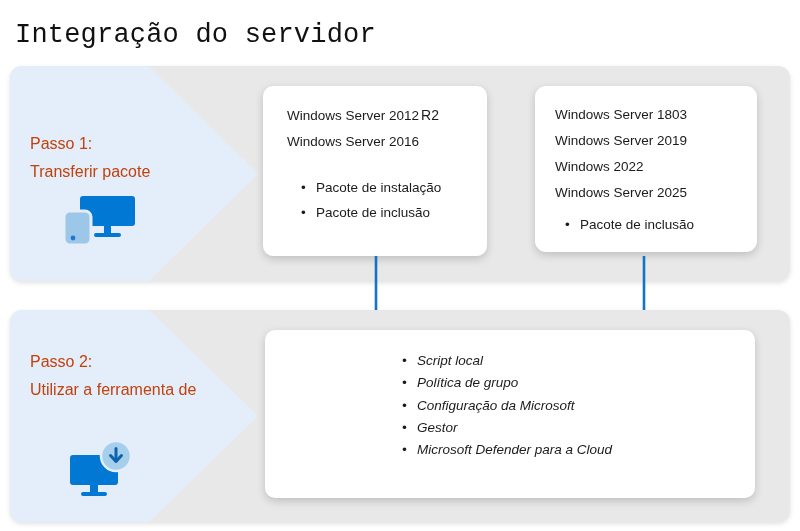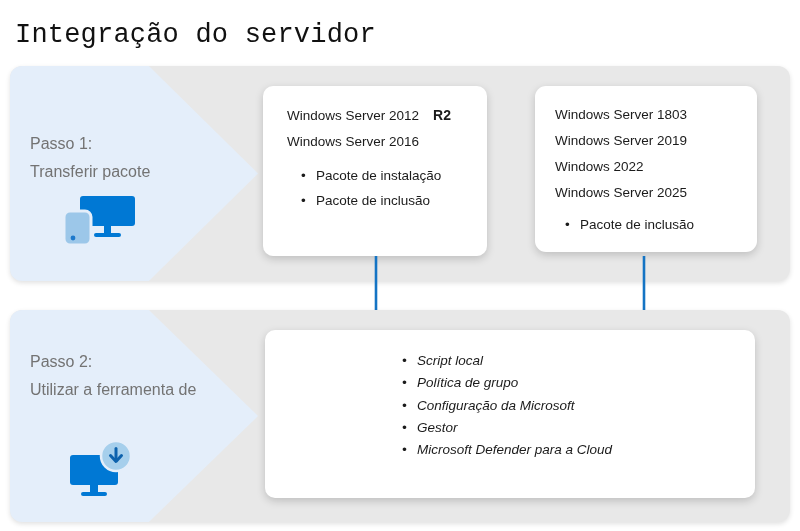--- a/index.html
+++ b/index.html
@@ -16,37 +16,37 @@
     position:absolute;left:10px;width:780px;background:#e8e8e8;
     border-radius:12px;box-shadow:0 2px 5px rgba(0,0,0,.12);
   }
   #row1{top:66px;height:215px;}
   #row2{top:310px;height:212px;}
   .chevron{
     position:absolute;left:0;top:0;width:248px;height:100%;
     background:#e4eefa;border-radius:12px;
     clip-path:polygon(0 0,56% 0,100% 50%,56% 100%,0 100%);
   }
-  .step-label{position:absolute;left:30px;font-size:16px;line-height:28px;color:#737373;}
+  .step-label{position:absolute;left:30px;font-size:16px;line-height:28px;color:#c2410c;}
   #step1-label{top:130px;}
   #step2-label{top:348px;}
   .step-icon{position:absolute;}
   #step1-icon{left:62px;top:196px;}
   #step2-icon{left:66px;top:440px;}
   .card{
     position:absolute;background:#ffffff;border-radius:10px;
     box-shadow:0 3px 8px rgba(0,0,0,.18);
     font-size:13.5px;color:#1b1b1b;box-sizing:border-box;
   }
   #pkg-box-1{left:263px;top:86px;width:224px;height:170px;padding:16px 10px 0 24px;}
   #pkg-box-2{left:535px;top:86px;width:222px;height:166px;padding:16px 10px 0 20px;border-radius:11px;}
   #tools-box{left:265px;top:330px;width:490px;height:168px;padding:16px 10px 0 0;font-style:italic;}
   .ws-line{line-height:26px;white-space:nowrap;}
-  .bold-suffix{font-weight:bold;margin-left:14px;font-size:14px;}
-  ul.bullets{margin:8px 0 0 0;padding:0;list-style:none;}
+  .bold-suffix{font-weight:normal;margin-left:2px;font-size:14px;}
+  ul.bullets{margin:20px 0 0 0;padding:0;list-style:none;}
   #pkg-box-1 ul.bullets{margin-left:14px;}
   #pkg-box-2 ul.bullets{margin-left:10px;margin-top:6px;}
   ul.bullets li{position:relative;padding-left:15px;line-height:25px;white-space:nowrap;}
   ul.bullets li::before{content:"\2022";position:absolute;left:0;top:0;}
   #tools-box ul.bullets{margin:4px 0 0 137px;}
   #tools-box ul.bullets li{line-height:22.3px;}
   .down-arrow{position:absolute;width:24px;height:78px;}
   #arrow-1{left:364px;top:255px;}
   #arrow-2{left:632px;top:255px;}
 </style>

